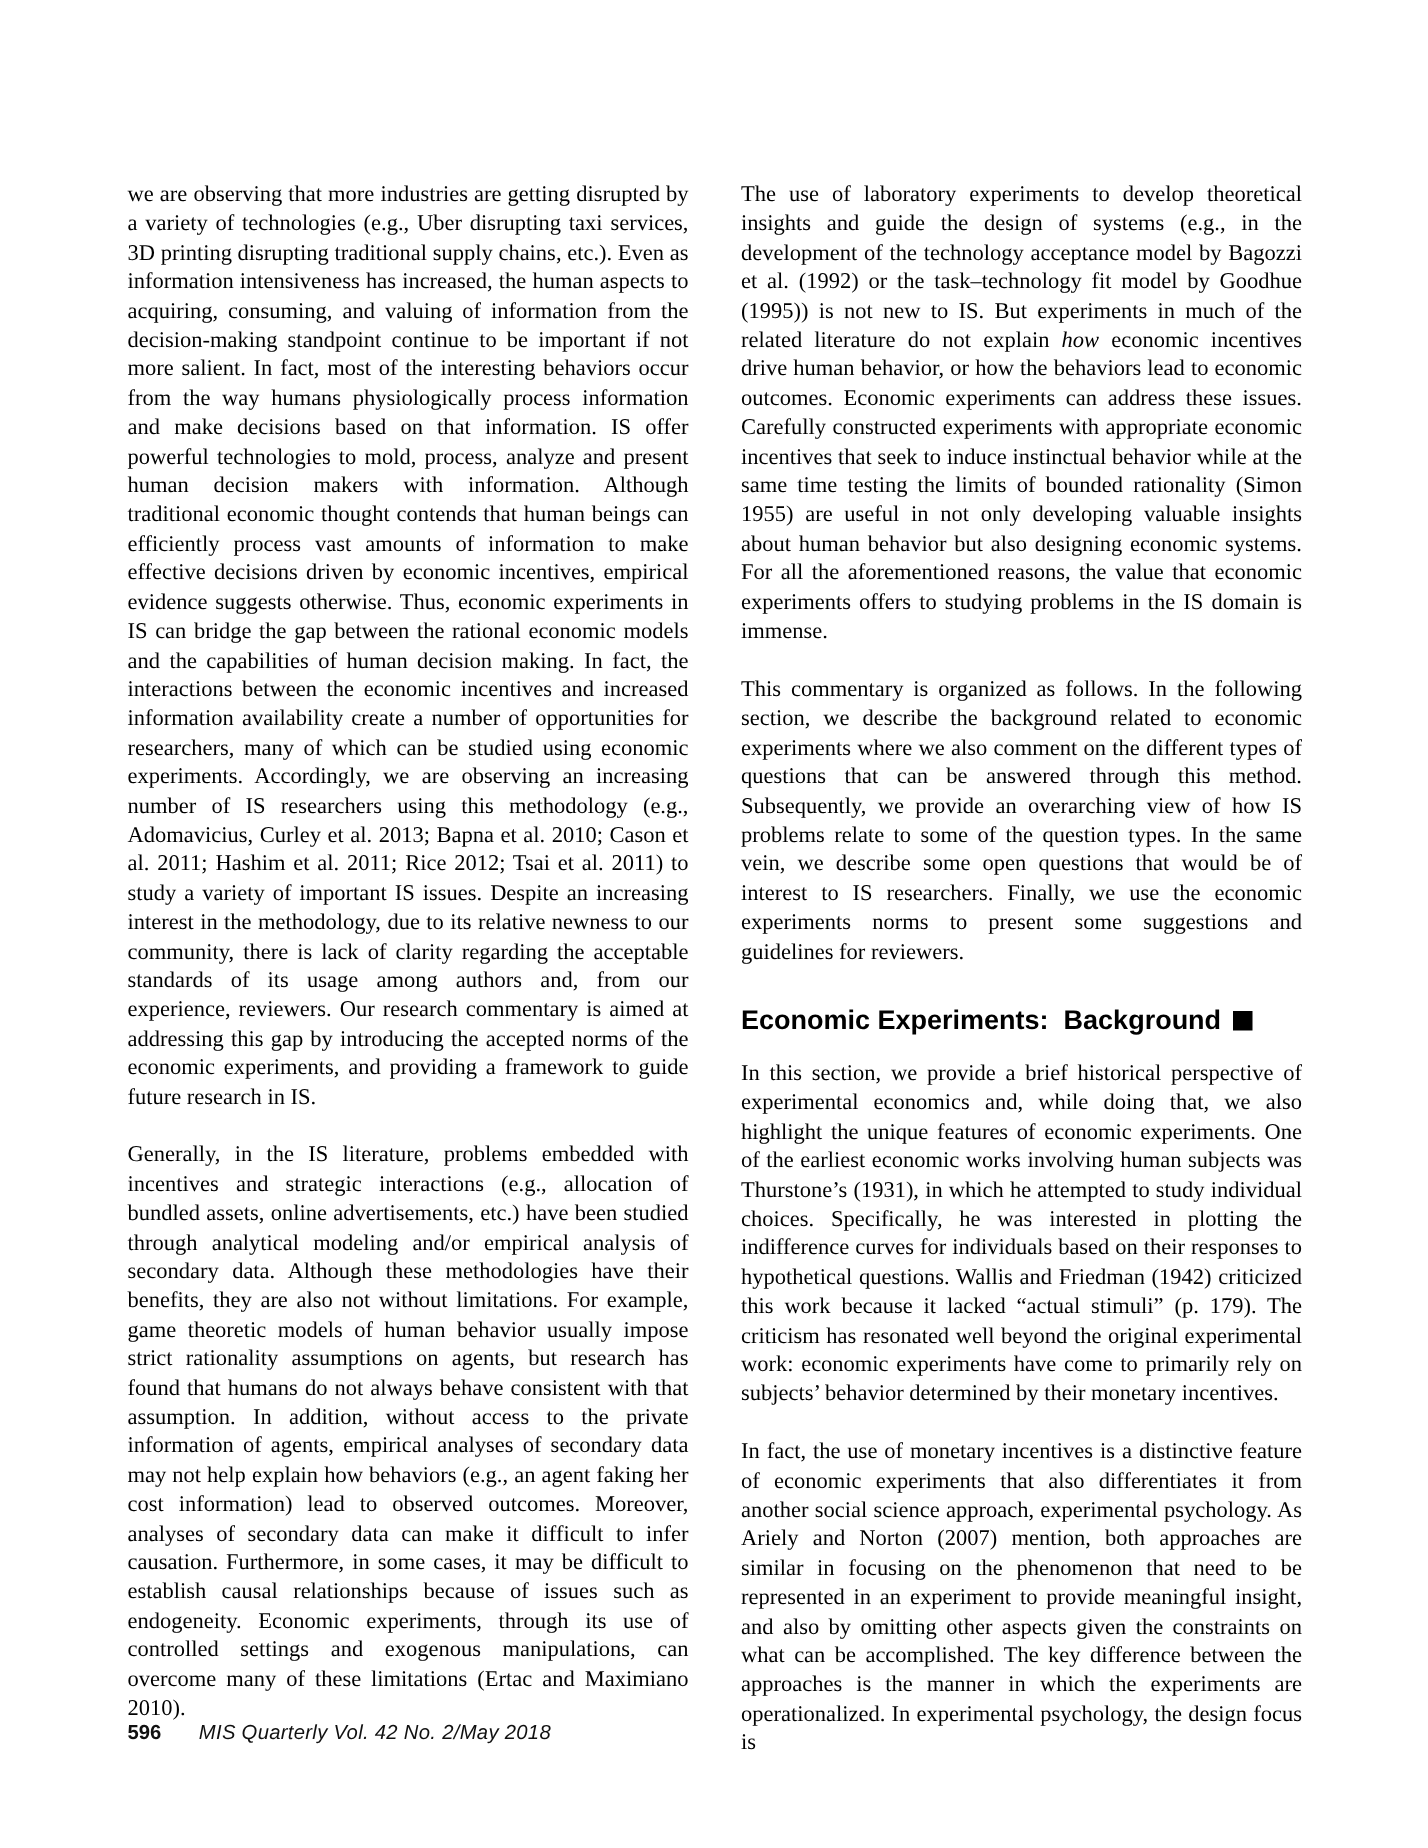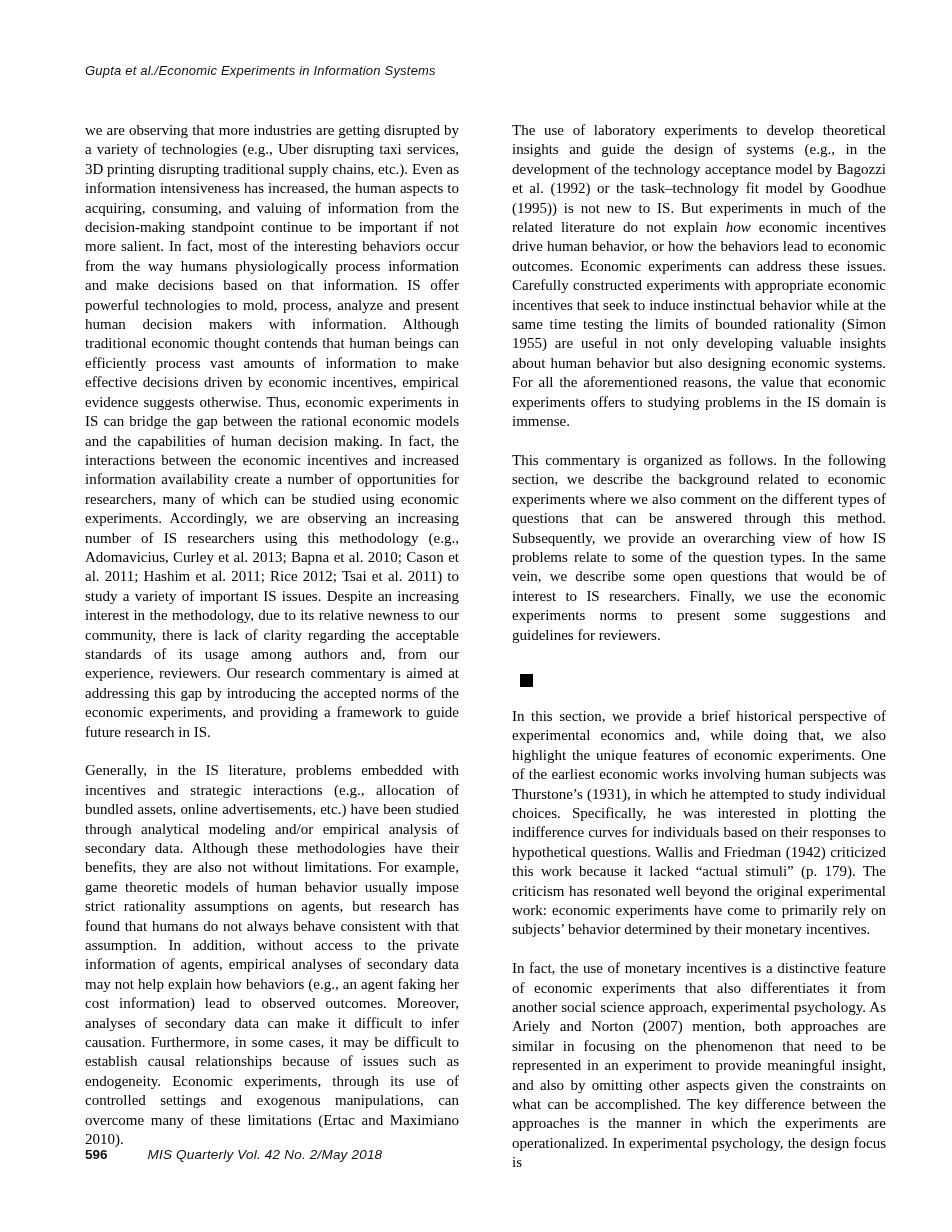--- a/index.html
+++ b/index.html
@@ -26,21 +26,21 @@
     line-height: 15px;
     color: #111;
     letter-spacing: 0.2px;
   }
   .columns {
     position: absolute;
     left: 85px;
     top: 121px;
     width: 783px;
     display: flex;
-    gap: 53px;
+    gap: 35px;
   }
   .col {
     width: 374px;
     flex: 0 0 374px;
   }
   .col p {
     margin: 0 0 19.4px 0;
     font-family: "Liberation Serif", serif;
     font-size: 15px;
     line-height: 19.4px;
@@ -73,47 +73,46 @@
     left: 85px;
     top: 1147px;
     font-family: "Liberation Sans", sans-serif;
     font-size: 13.5px;
     line-height: 16px;
     color: #111;
   }
   .footer .page-num {
     font-weight: bold;
     font-style: normal;
-    margin-right: 40px;
+    margin-right: 25px;
   }
   .footer .journal {
     font-style: italic;
     letter-spacing: 0.2px;
   }
 </style>
 </head>
 <body>
 
 <div class="page">
 
-  <div class="running-head">Gupta et al./Economic Experiments in Information Systems</div>
 
   <div class="columns">
 
     <div class="col">
       <p>we are observing that more industries are getting disrupted by a variety of technologies (e.g., Uber disrupting taxi services, 3D printing disrupting traditional supply chains, etc.).  Even as information intensiveness has increased, the human aspects to acquiring, consuming, and valuing of information from the decision-making standpoint continue to be important if not more salient.  In fact, most of the interesting behaviors occur from the way humans physiologically process information and make decisions based on that information.  IS offer powerful technologies to mold, process, analyze and present human decision makers with information.  Although traditional economic thought contends that human beings can efficiently process vast amounts of information to make effective decisions driven by economic incentives, empirical evidence suggests otherwise.  Thus, economic experiments in IS can bridge the gap between the rational economic models and the capabilities of human decision making.  In fact, the interactions between the economic incentives and increased information availability create a number of opportunities for researchers, many of which can be studied using economic experiments.  Accordingly, we are observing an increasing number of IS researchers using this methodology (e.g., Adomavicius, Curley et al. 2013; Bapna et al. 2010; Cason et al. 2011; Hashim et al. 2011; Rice 2012; Tsai et al. 2011) to study a variety of important IS issues.  Despite an increasing interest in the methodology, due to its relative newness to our community, there is lack of clarity regarding the acceptable standards of its usage among authors and, from our experience, reviewers.  Our research commentary is aimed at addressing this gap by introducing the accepted norms of the economic experiments, and providing a framework to guide future research in IS.</p>
       <p>Generally, in the IS literature, problems embedded with incentives and strategic interactions (e.g., allocation of bundled assets, online advertisements, etc.) have been studied through analytical modeling and/or empirical analysis of secondary data.  Although these methodologies have their benefits, they are also not without limitations.  For example, game theoretic models of human behavior usually impose strict rationality assumptions on agents, but research has found that humans do not always behave consistent with that assumption.  In addition, without access to the private information of agents, empirical analyses of secondary data may not help explain how behaviors (e.g., an agent faking her cost information) lead to observed outcomes.  Moreover, analyses of secondary data can make it difficult to infer causation.  Furthermore, in some cases, it may be difficult to establish causal relationships because of issues such as endogeneity.  Economic experiments, through its use of controlled settings and exogenous manipulations, can overcome many of these limitations (Ertac and Maximiano 2010).</p>
     </div>
 
     <div class="col">
       <p><span>The use of laboratory experiments to develop theoretical insights and guide the design of systems (e.g., in the development of the technology acceptance model by Bagozzi et al. (1992) or the task–technology fit model by Goodhue (1995)) is not new to IS.  But experiments in much of the related literature do not explain </span><em>how</em><span> economic incentives drive human behavior, or how the behaviors lead to economic outcomes.  Economic experiments can address these issues.  Carefully constructed experiments with appropriate economic incentives that seek to induce instinctual behavior while at the same time testing the limits of bounded rationality (Simon 1955) are useful in not only developing valuable insights about human behavior but also designing economic systems.  For all the aforementioned reasons, the value that economic experiments offers to studying problems in the IS domain is immense.</span></p>
 
       <p>This commentary is organized as follows.  In the following section, we describe the background related to economic experiments where we also comment on the different types of questions that can be answered through this method.  Subsequently, we provide an overarching view of how IS problems relate to some of the question types.  In the same vein, we describe some open questions that would be of interest to IS researchers.  Finally, we use the economic experiments norms to present some suggestions and guidelines for reviewers.</p>
 
-      <h2 class="section-heading"><span class="heading-square"></span></h2>
+      <h2 class="section-heading"><span>Economic Experiments:&nbsp; Background</span><span class="heading-square"></span></h2>
 
       <p>In this section, we provide a brief historical perspective of experimental economics and, while doing that, we also highlight the unique features of economic experiments.  One of the earliest economic works involving human subjects was Thurstone’s (1931), in which he attempted to study individual choices.  Specifically, he was interested in plotting the indifference curves for individuals based on their responses to hypothetical questions.  Wallis and Friedman (1942) criticized this work because it lacked “actual stimuli” (p. 179).  The criticism has resonated well beyond the original experimental work: economic experiments have come to primarily rely on subjects’ behavior determined by their monetary incentives.</p>
 
       <p>In fact, the use of monetary incentives is a distinctive feature of economic experiments that also differentiates it from another social science approach, experimental psychology.  As Ariely and Norton (2007) mention, both approaches are similar in focusing on the phenomenon that need to be represented in an experiment to provide meaningful insight, and also by omitting other aspects given the constraints on what can be accomplished.  The key difference between the approaches is the manner in which the experiments are operationalized.  In experimental psychology, the design focus is</p>
     </div>
 
   </div>
 
   <div class="footer">
     <span class="page-num">596</span><span class="journal">MIS Quarterly Vol. 42 No. 2/May 2018</span>

